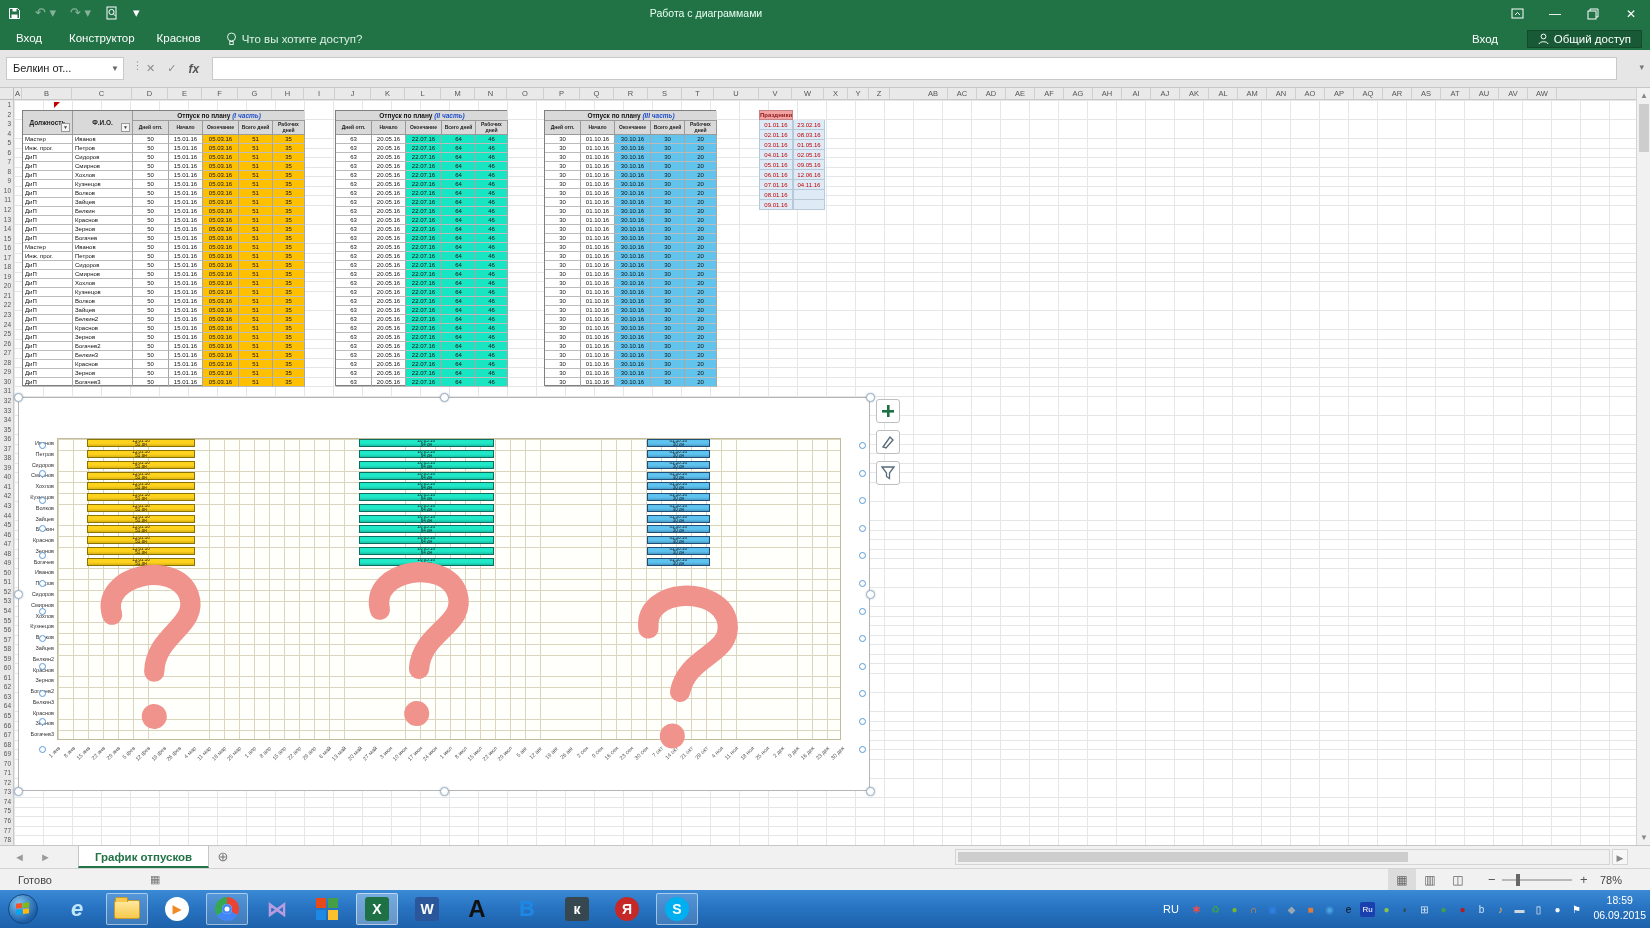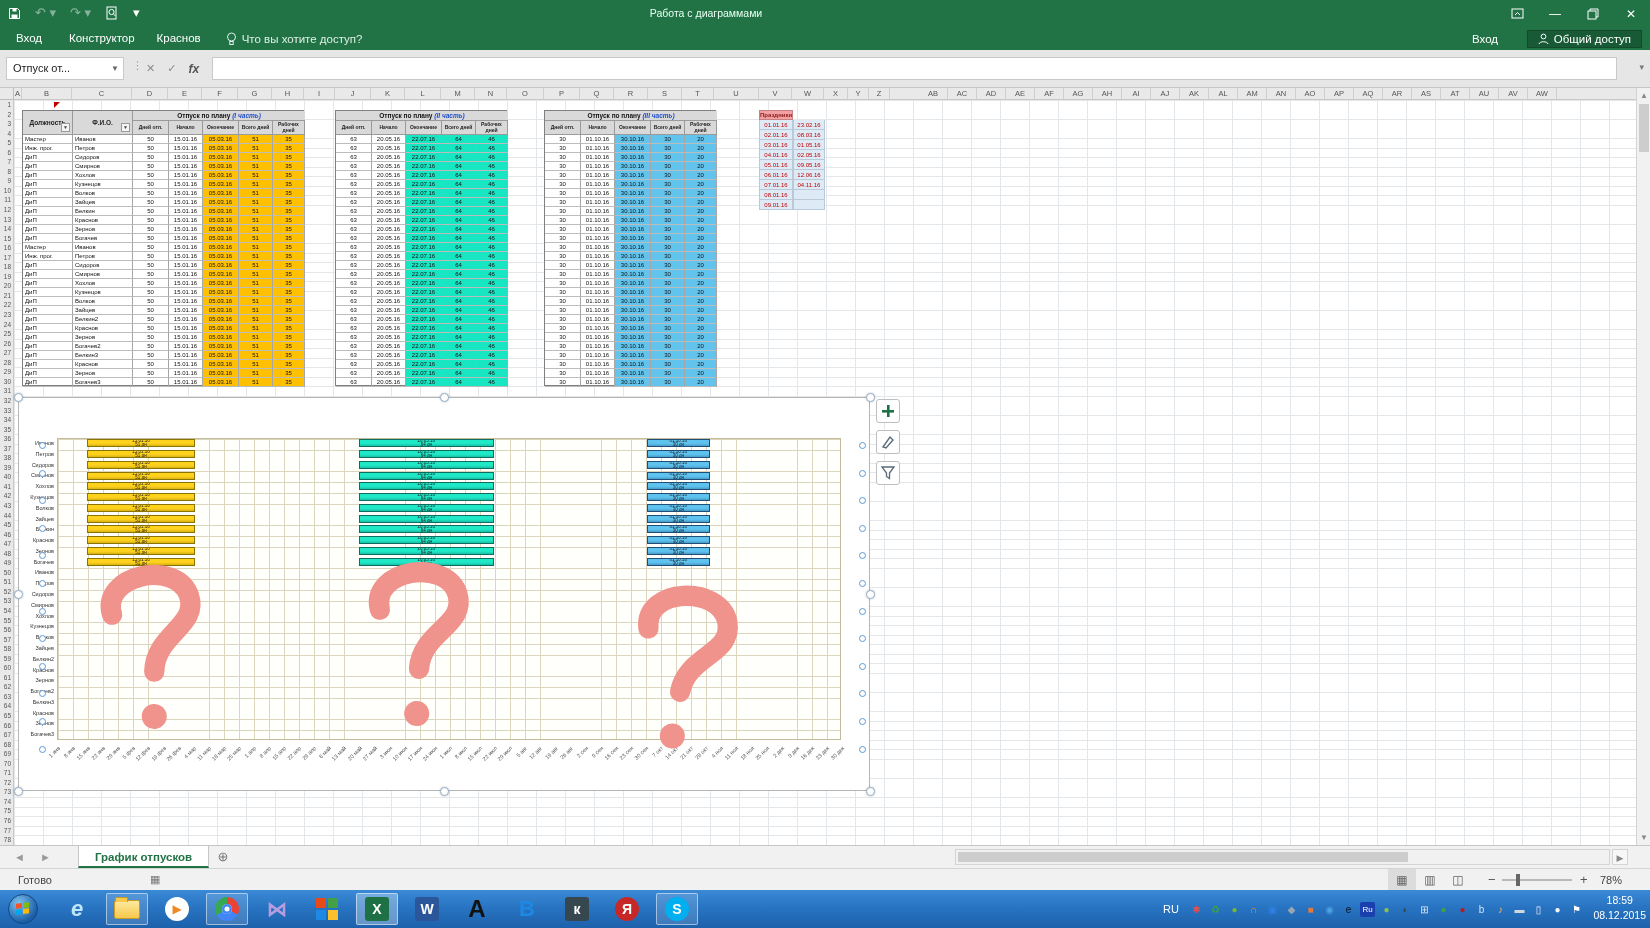--- a/index.html
+++ b/index.html
@@ -187,21 +187,21 @@
     <div class="share">
       <svg width="11" height="12" viewBox="0 0 11 12">
           <circle cx="5.5" cy="3.5" r="2.4" fill="none" stroke="#fff"></circle>
           <path d="M1 11c.5-3 8.5-3 9 0" fill="none" stroke="#fff"></path>
         </svg>
       <span>Общий доступ</span>
     </div>
   </div>
 
   <div class="fbar">
-    <div class="namebox"><span>Отпуск от...</span><span class="dd">▼</span></div>
+    <div class="namebox"><span>Белкин от...</span><span class="dd">▼</span></div>
     <span class="dots">⋮</span>
     <div class="fbtns">
       <span class="fbtn">✕</span>
       <span class="fbtn">✓</span>
       <span class="fx">fx</span>
     </div>
     <input class="finput" value="" style="">
     <span class="fcollapse">▾</span>
   </div>
 
@@ -1462,17 +1462,17 @@
           <span class="trayicon" style="color: rgb(207, 228, 247);">b</span>
           <span class="trayicon" style="color: rgb(255, 183, 77);">♪</span>
           <span class="trayicon" style="color: rgb(207, 216, 220);">▬</span>
           <span class="trayicon" style="color: rgb(227, 234, 240);">▯</span>
           <span class="trayicon" style="color: rgb(245, 245, 245);">●</span>
           <span class="trayicon" style="color: rgb(255, 255, 255);">⚑</span>
         </span>
     </div>
     <div class="clock">
       <div>18:59</div>
-      <div>08.12.2015</div>
+      <div>06.09.2015</div>
     </div>
   </div>
 
 </div>
 
 </body></html>

